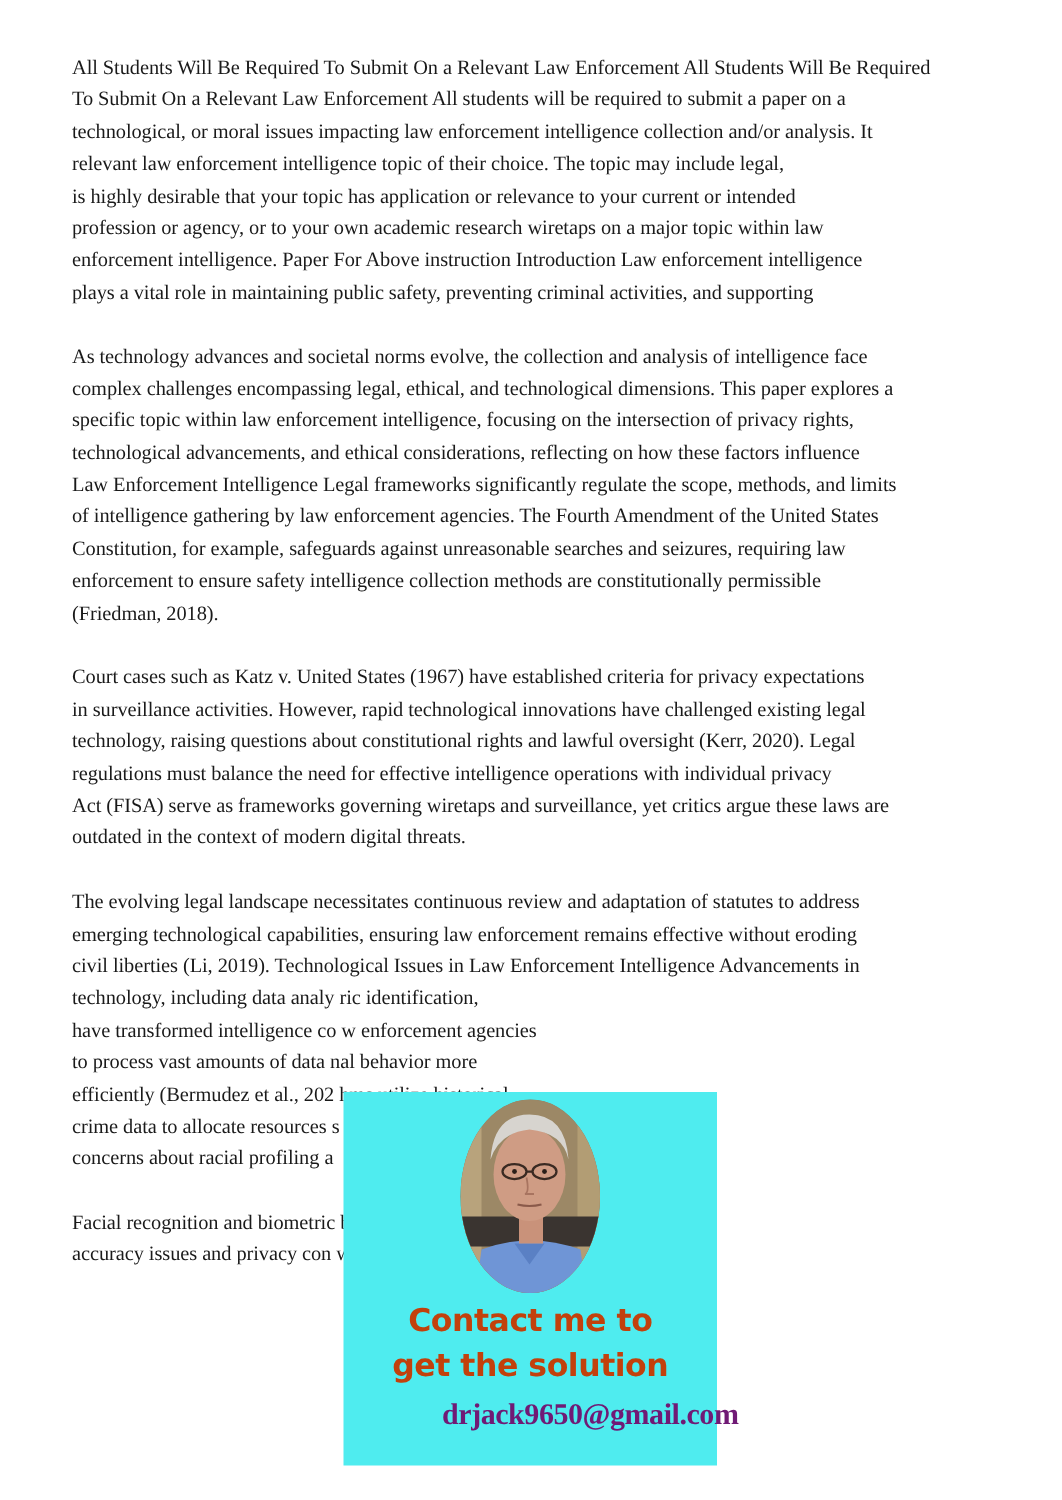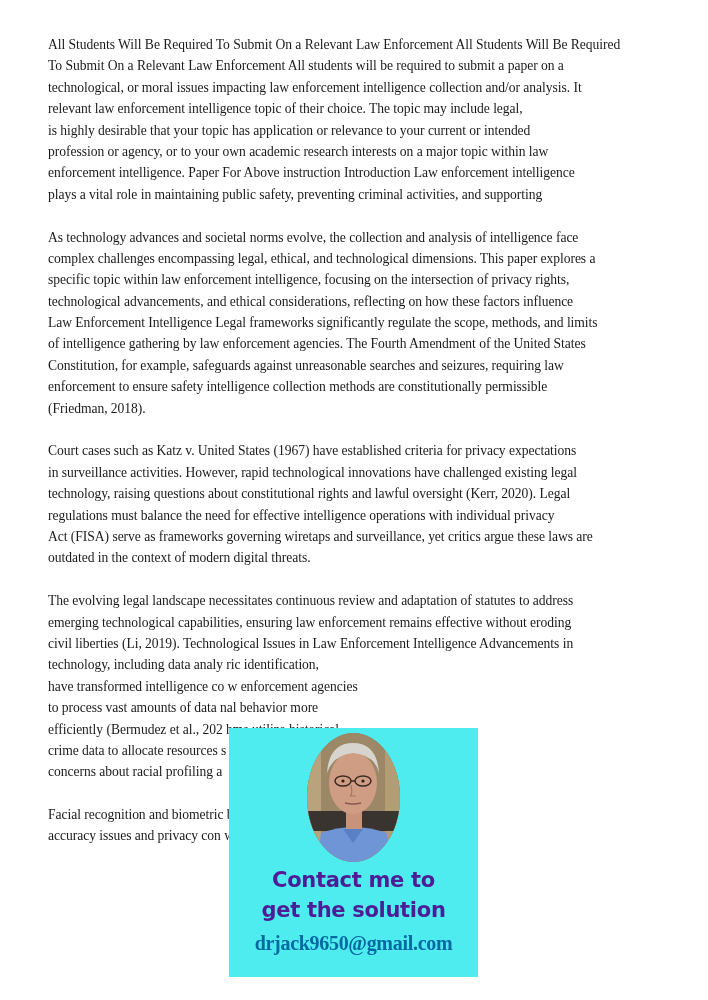--- a/index.html
+++ b/index.html
@@ -50,50 +50,51 @@
       background: #8a7a5e;
     }
     .photo svg { display: block; }
     .cta {
       position: absolute;
       left: 0;
       width: 249px;
       text-align: center;
       font-family: "DejaVu Sans", "Liberation Sans", sans-serif;
       font-weight: bold;
-      color: #4c1d95;
+      color: #c2410c;
       font-size: 21px;
       letter-spacing: -0.3px;
     }
     .cta1 { top: 140px; }
     .cta2 { top: 170px; }
     .email {
       position: absolute;
       left: 0;
       top: 204px;
       width: 249px;
       text-align: center;
       font-family: "Liberation Serif", "DejaVu Serif", serif;
       font-weight: bold;
       font-size: 20px;
-      color: #0369a1;
+      color: #701a75;
       letter-spacing: -0.3px;
+      padding-left: 40px;
     }
   </style>
 </head>
 <body>
 
 <div class="page">
   <div class="para">
     <div class="line">All Students Will Be Required To Submit On a Relevant Law Enforcement All Students Will Be Required</div>
     <div class="line">To Submit On a Relevant Law Enforcement All students will be required to submit a paper on a</div>
     <div class="line">technological, or moral issues impacting law enforcement intelligence collection and/or analysis. It</div>
     <div class="line">relevant law enforcement intelligence topic of their choice. The topic may include legal,</div>
     <div class="line">is highly desirable that your topic has application or relevance to your current or intended</div>
-    <div class="line">profession or agency, or to your own academic research interests on a major topic within law</div>
+    <div class="line">profession or agency, or to your own academic research wiretaps on a major topic within law</div>
     <div class="line">enforcement intelligence. Paper For Above instruction Introduction Law enforcement intelligence</div>
     <div class="line">plays a vital role in maintaining public safety, preventing criminal activities, and supporting</div>
   </div>
   <div class="para">
     <div class="line">As technology advances and societal norms evolve, the collection and analysis of intelligence face</div>
     <div class="line">complex challenges encompassing legal, ethical, and technological dimensions. This paper explores a</div>
     <div class="line">specific topic within law enforcement intelligence, focusing on the intersection of privacy rights,</div>
     <div class="line">technological advancements, and ethical considerations, reflecting on how these factors influence</div>
     <div class="line">Law Enforcement Intelligence Legal frameworks significantly regulate the scope, methods, and limits</div>
     <div class="line">of intelligence gathering by law enforcement agencies. The Fourth Amendment of the United States</div>

